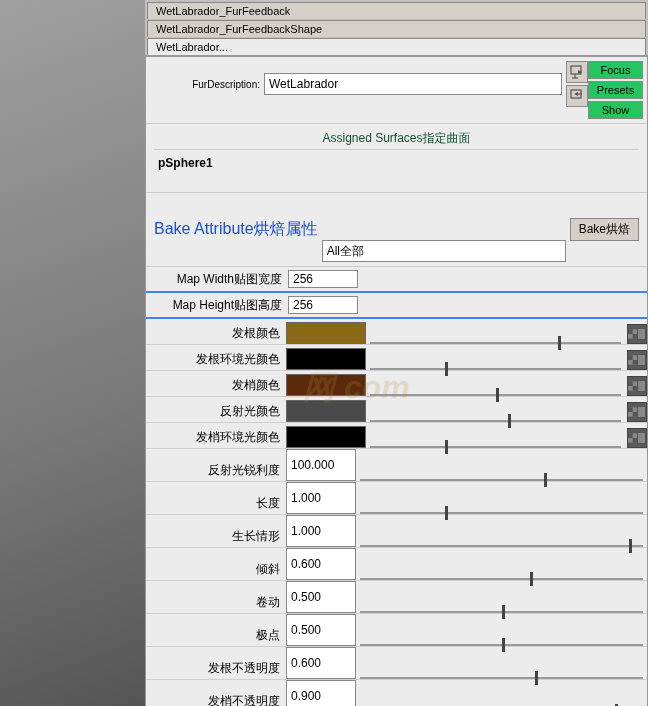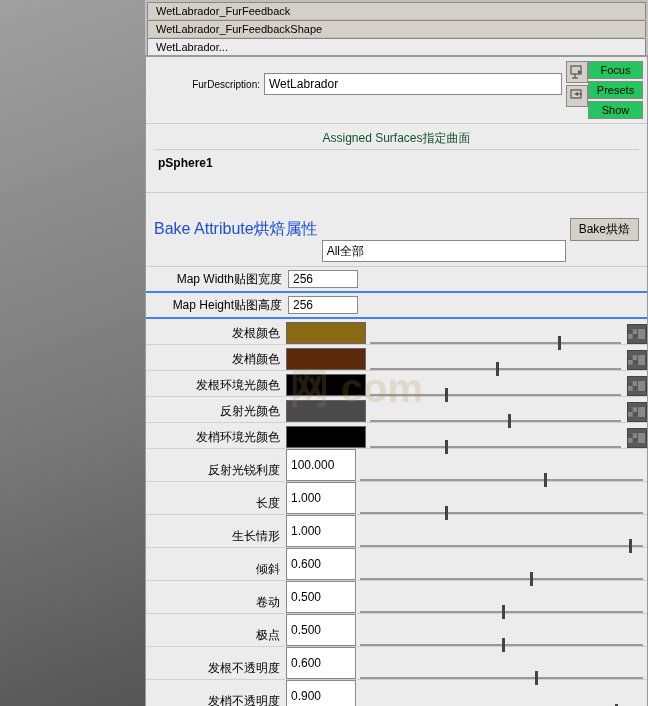--- a/index.html
+++ b/index.html
@@ -360,41 +360,41 @@
           </div>
           <div class="prop-map-btn">
             <svg width="14" height="14" viewBox="0 0 8 8">
       <rect width="8" height="8" fill="#888"></rect>
       <rect x="0" y="0" width="4" height="4" fill="#555"></rect>
       <rect x="4" y="4" width="4" height="4" fill="#555"></rect>
     </svg>
           </div>
         </div>
         <div class="prop-row">
-          <span class="prop-label">发梢颜色</span>
-          <div class="prop-color-swatch" style="background-color: rgb(92, 42, 10);"></div>
-          <div class="slider-container">
-            <div class="slider-line">
-              <div class="slider-notch" style="left: 50%;"></div>
+          <span class="prop-label">发根环境光颜色</span>
+          <div class="prop-color-swatch" style="background-color: rgb(0, 0, 0);"></div>
+          <div class="slider-container">
+            <div class="slider-line">
+              <div class="slider-notch" style="left: 30%;"></div>
             </div>
           </div>
           <div class="prop-map-btn">
             <svg width="14" height="14" viewBox="0 0 8 8">
       <rect width="8" height="8" fill="#888"></rect>
       <rect x="0" y="0" width="4" height="4" fill="#555"></rect>
       <rect x="4" y="4" width="4" height="4" fill="#555"></rect>
     </svg>
           </div>
         </div>
         <div class="prop-row">
-          <span class="prop-label">发根环境光颜色</span>
-          <div class="prop-color-swatch" style="background-color: rgb(0, 0, 0);"></div>
-          <div class="slider-container">
-            <div class="slider-line">
-              <div class="slider-notch" style="left: 30%;"></div>
+          <span class="prop-label">发梢颜色</span>
+          <div class="prop-color-swatch" style="background-color: rgb(92, 42, 10);"></div>
+          <div class="slider-container">
+            <div class="slider-line">
+              <div class="slider-notch" style="left: 50%;"></div>
             </div>
           </div>
           <div class="prop-map-btn">
             <svg width="14" height="14" viewBox="0 0 8 8">
       <rect width="8" height="8" fill="#888"></rect>
       <rect x="0" y="0" width="4" height="4" fill="#555"></rect>
       <rect x="4" y="4" width="4" height="4" fill="#555"></rect>
     </svg>
           </div>
         </div>
@@ -500,13 +500,13 @@
             <div class="slider-line">
               <div class="slider-notch" style="left: 90%;"></div>
             </div>
           </div>
         </div>
       </div>
 
   </div>
 </div>
 
-<div style="position: fixed; top: 55%; left: 55%; transform: translate(-50%, -50%); font-size: 40px; color: rgba(180, 140, 60, 0.2); font-weight: bold; pointer-events: none; z-index: 999; white-space: nowrap;">网 com</div>
+<div style="position: fixed; top: 55%; left: 55%; transform: translate(-50%, -50%); font-size: 32px; color: rgba(180, 140, 60, 0.2); font-weight: bold; pointer-events: none; z-index: 999; white-space: nowrap; font-style: italic;">网 com</div>
 
 </body></html>

